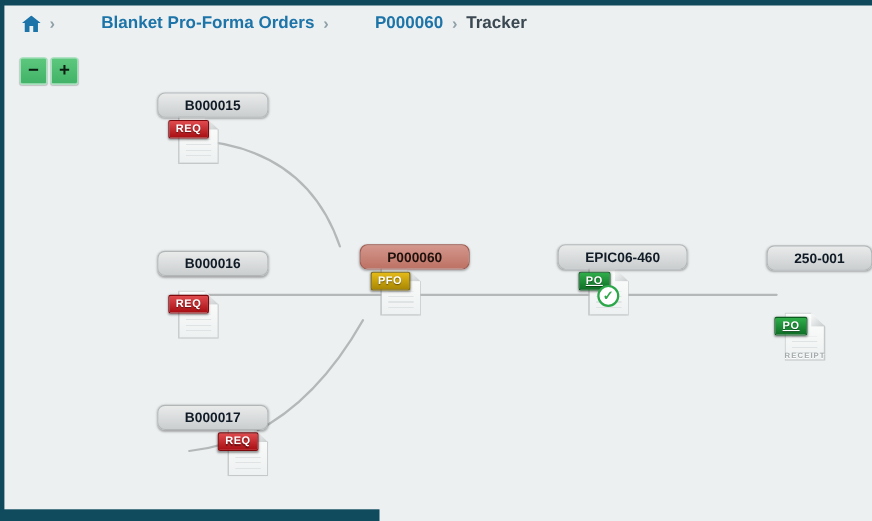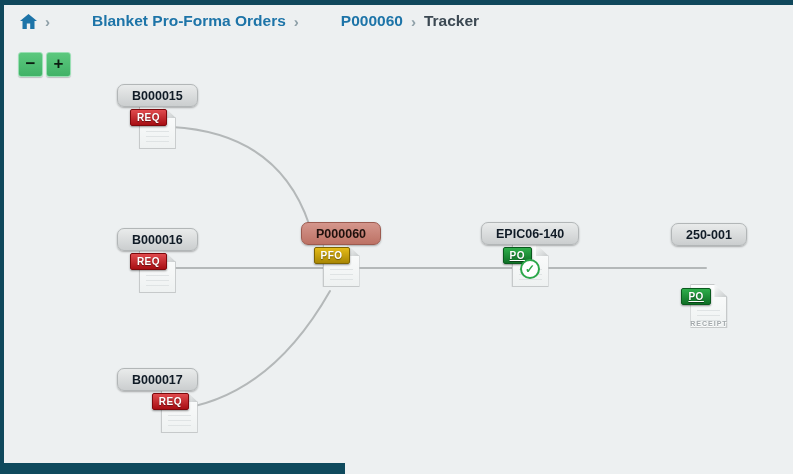--- a/index.html
+++ b/index.html
@@ -32,23 +32,24 @@
 
   
   .connector-layer{position:absolute;top:0;left:0;z-index:1;}
 
   
   .node{position:absolute;display:flex;flex-direction:column;align-items:center;z-index:2;}
   .pill{
     position:relative;z-index:3;
     background:linear-gradient(180deg,#e9ebeb,#cbcecf);
     border:1px solid #b2b6b7;border-radius:7px;
-    padding:4px 14px 3px;
+    padding:4px 24px 3px;
     font-size:12.5px;font-weight:bold;color:#101b26;white-space:nowrap;
     box-shadow:0 1px 2px rgba(0,0,0,0.3);
+    margin-left:26px;
   }
   .pill.active{
     background:linear-gradient(180deg,#d4968c,#bd7265);
     border:1px solid #9c5b50;color:#20110d;
   }
   .doc{position:relative;width:37px;height:44px;margin-top:-2px;z-index:2;}
   .page{
     position:absolute;inset:0;
     background:linear-gradient(180deg,#fdfefe,#eef1f1);
     border:1px solid #c6c9ca;box-sizing:border-box;
@@ -121,21 +122,21 @@
   <div class="node" style="left:117px;top:84px;">
     <div class="pill">B000015</div>
     <div class="doc">
       <div class="page"></div>
       <div class="fold"></div>
       <div class="page-lines"></div>
       <div class="badge badge-req">REQ</div>
     </div>
   </div>
 
-  <div class="node" style="left:117px;top:228px;">
+  <div class="node" style="left:117px;top:228px;gap:15px;">
     <div class="pill">B000016</div>
     <div class="doc">
       <div class="page"></div>
       <div class="fold"></div>
       <div class="page-lines"></div>
       <div class="badge badge-req">REQ</div>
     </div>
   </div>
 
   <div class="node" style="left:117px;top:368px;align-items:flex-end;">
@@ -152,21 +153,21 @@
     <div class="pill active">P000060</div>
     <div class="doc">
       <div class="page"></div>
       <div class="fold"></div>
       <div class="page-lines"></div>
       <div class="badge badge-pfo">PFO</div>
     </div>
   </div>
 
   <div class="node" style="left:481px;top:222px;">
-    <div class="pill">EPIC06-140</div>
+    <div class="pill">EPIC06-460</div>
     <div class="doc">
       <div class="page"></div>
       <div class="fold"></div>
       <div class="page-lines"></div>
       <div class="badge badge-po">PO</div>
       <div class="check-circle">✓</div>
     </div>
   </div>
 
   <div class="node" style="left:671px;top:223px;gap:40px;">

